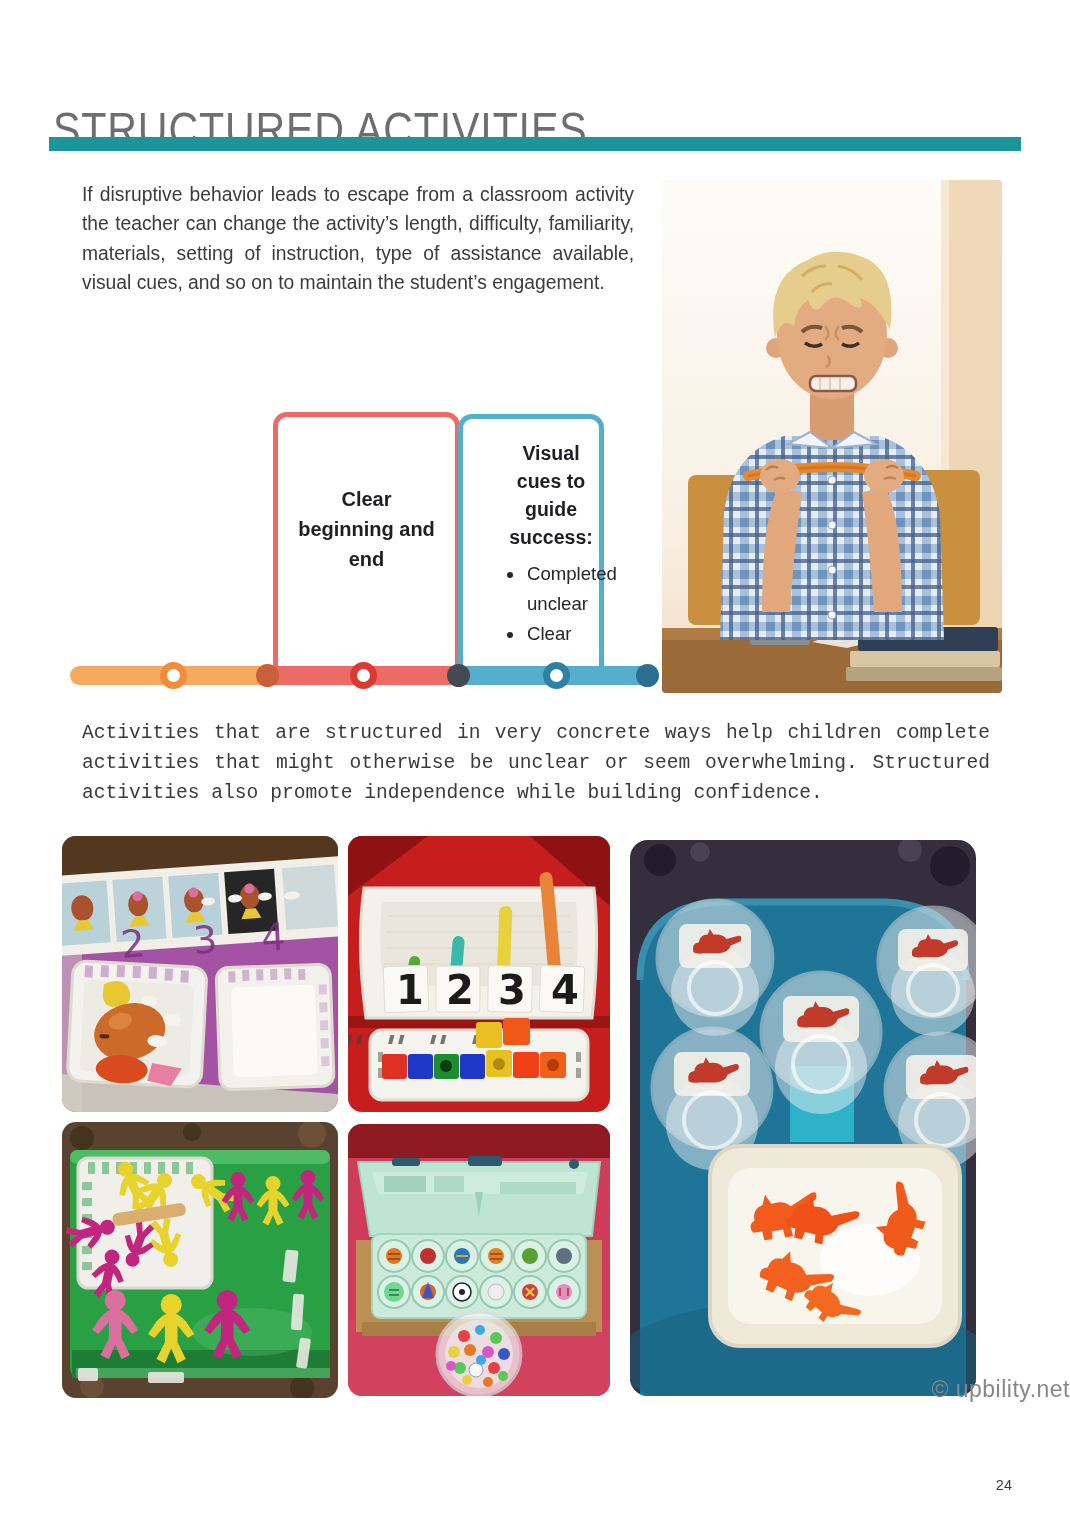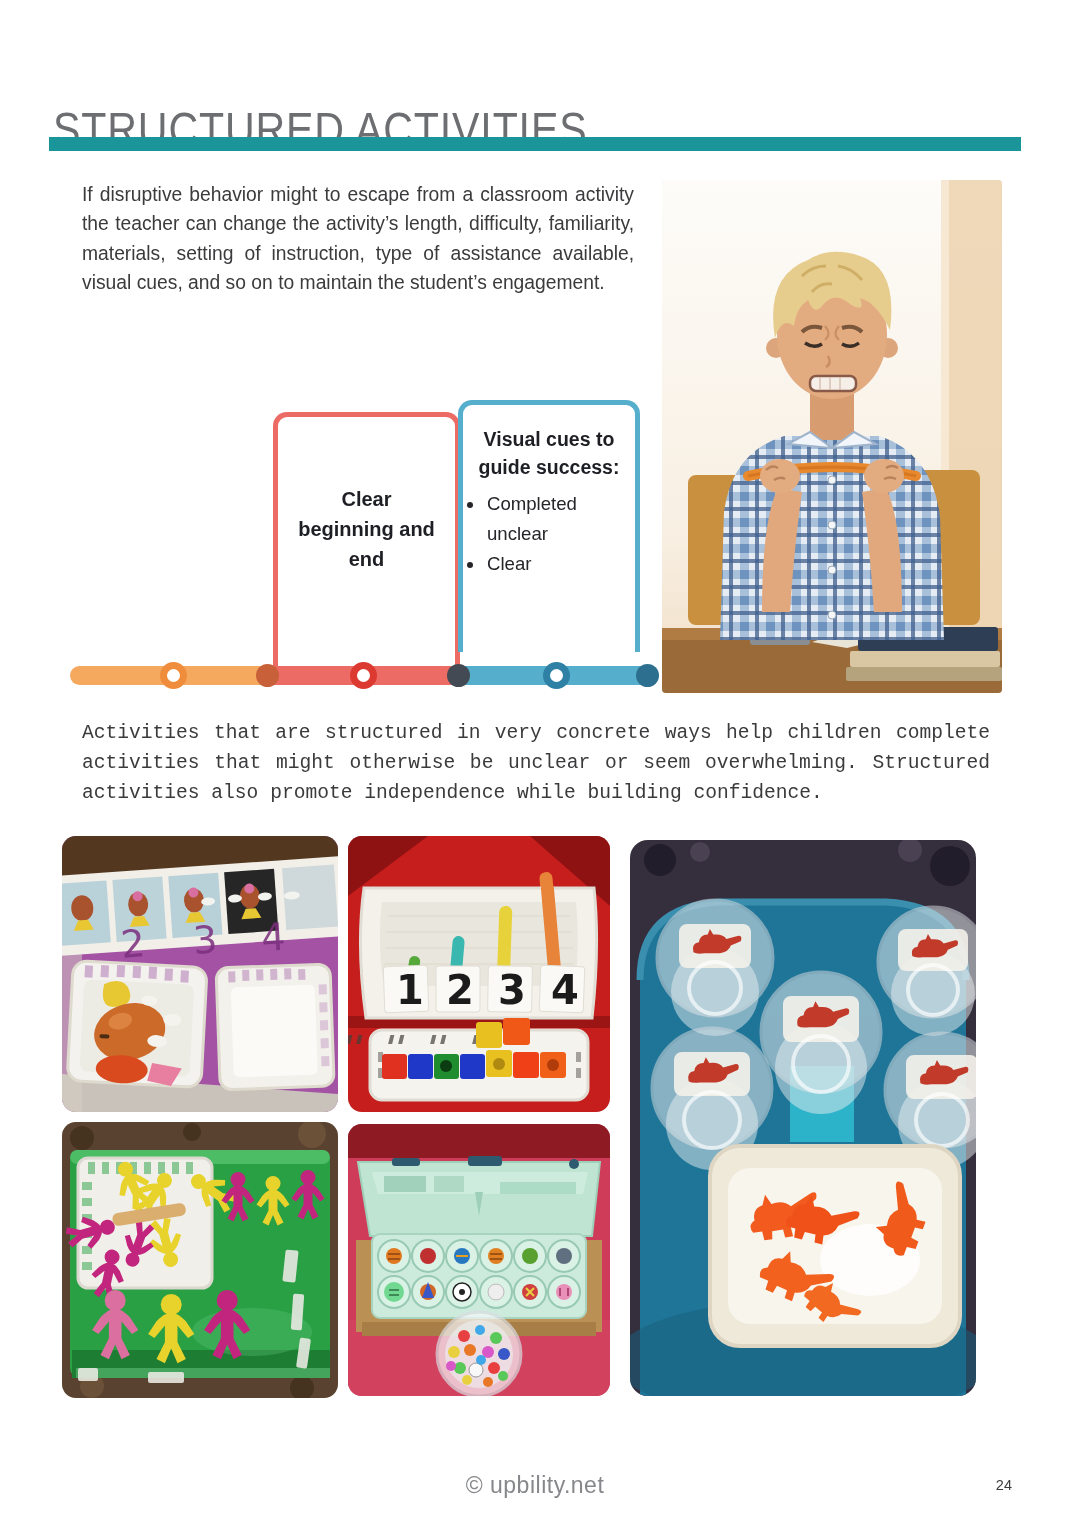--- a/index.html
+++ b/index.html
@@ -24,21 +24,21 @@
   .photo-p3{left:630px;top:840px;width:346px;height:556px;border-radius:18px;}
   .photo-p4{left:62px;top:1122px;width:276px;height:276px;}
   .photo-p5{left:348px;top:1124px;width:262px;height:272px;}
 
   
   .card{position:absolute;background:#fff;border-style:solid;border-width:5px;
         border-bottom:none;border-radius:14px 14px 0 0;box-sizing:border-box;}
   .card-1{left:78px;top:418px;width:187px;height:248px;border-color:#F2A55F;}
   .card-2{left:273px;top:412px;width:187px;height:254px;border-color:#EC6B64;
           display:flex;align-items:center;justify-content:center;}
-  .card-3{left:458px;top:400px;width:182px;height:252px;border-color:#55AECB;}
+  .card-3{left:458px;top:414px;width:146px;height:252px;border-color:#55AECB;padding-left:40px;}
   .card h3{margin:20px 6px 8px;text-align:center;font-size:19.5px;line-height:28px;
            color:#1e1f24;font-weight:bold;}
   .card-center{text-align:center;font-size:20px;line-height:30px;font-weight:bold;
                color:#1e1f24;padding:0 14px;margin-top:-26px;}
   .card ul{margin:4px 0 0;padding-left:22px;font-size:18.6px;line-height:30px;color:#26262a;}
   .card li{padding-left:2px;}
 
   
   .timeline{position:absolute;left:70px;top:666px;width:585px;height:19px;}
   .seg{position:absolute;top:0;height:19px;}
@@ -53,33 +53,33 @@
   .jdot{position:absolute;top:-2px;width:23px;height:23px;border-radius:50%;}
   .jdot-1{left:186px;background:#C8613A;}
   .jdot-2{left:377px;background:#434A54;}
   .jdot-3{left:566px;background:#2C6F8F;}
 
   
   .bodypar{position:absolute;left:82px;top:718px;width:908px;margin:0;font-size:19.6px;
            line-height:30px;text-align:justify;color:#3b3b3d;font-family:Liberation Mono, monospace;}
 
   
-  .credit{position:absolute;left:0;right:0;top:1472px;text-align:center;font-size:23px;
+  .credit{position:absolute;left:0;right:0;top:1376px;text-align:right;font-size:23px;
           color:#85878a;letter-spacing:.5px;}
   .pagenum{position:absolute;right:58px;top:1477px;font-size:14.5px;color:#3c3c3e;}
 </style>
 </head>
 <body>
 
 <div class="page">
 
   <h1 class="title">STRUCTURED ACTIVITIES</h1>
   <div class="rule"></div>
 
-  <p class="intro">If disruptive behavior might to escape from a classroom activity the teacher can change the activity’s length, difficulty, familiarity, materials, setting of instruction, type of assistance available, visual cues, and so on to maintain the student’s engagement.</p>
+  <p class="intro">If disruptive behavior leads to escape from a classroom activity the teacher can change the activity’s length, difficulty, familiarity, materials, setting of instruction, type of assistance available, visual cues, and so on to maintain the student’s engagement.</p>
 
   <div class="photo photo-boy" role="img" aria-label="Frustrated boy bending an orange pencil at a desk with books">
     <svg viewBox="0 0 340 513">
       <defs>
         <linearGradient id="bbg" x1="0" y1="0" x2="0" y2="1">
           <stop offset="0" stop-color="#fdfcf9"></stop>
             <stop offset=".7" stop-color="#f8efe2"></stop>
           <stop offset="1" stop-color="#f0ddc4"></stop>
         </linearGradient>
         <pattern id="plaid" width="26" height="26" patternUnits="userSpaceOnUse">

